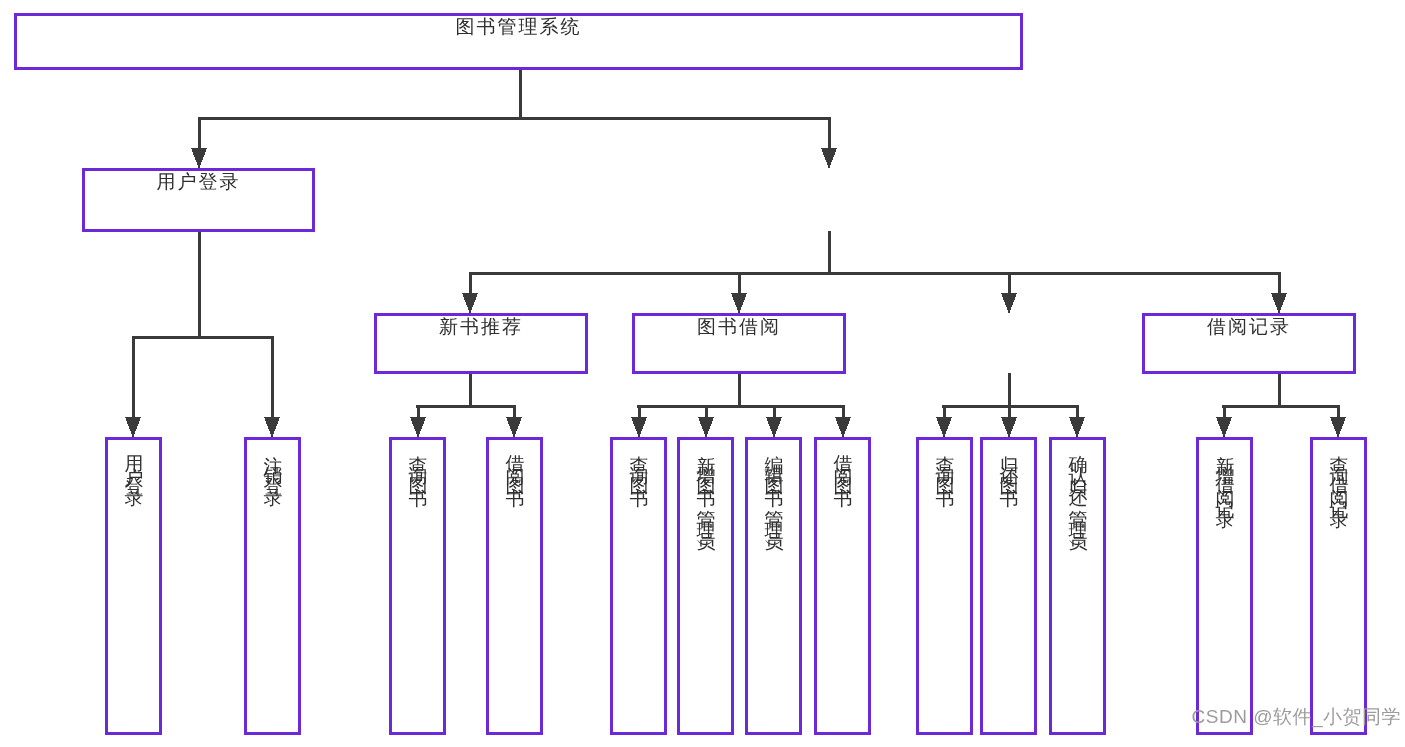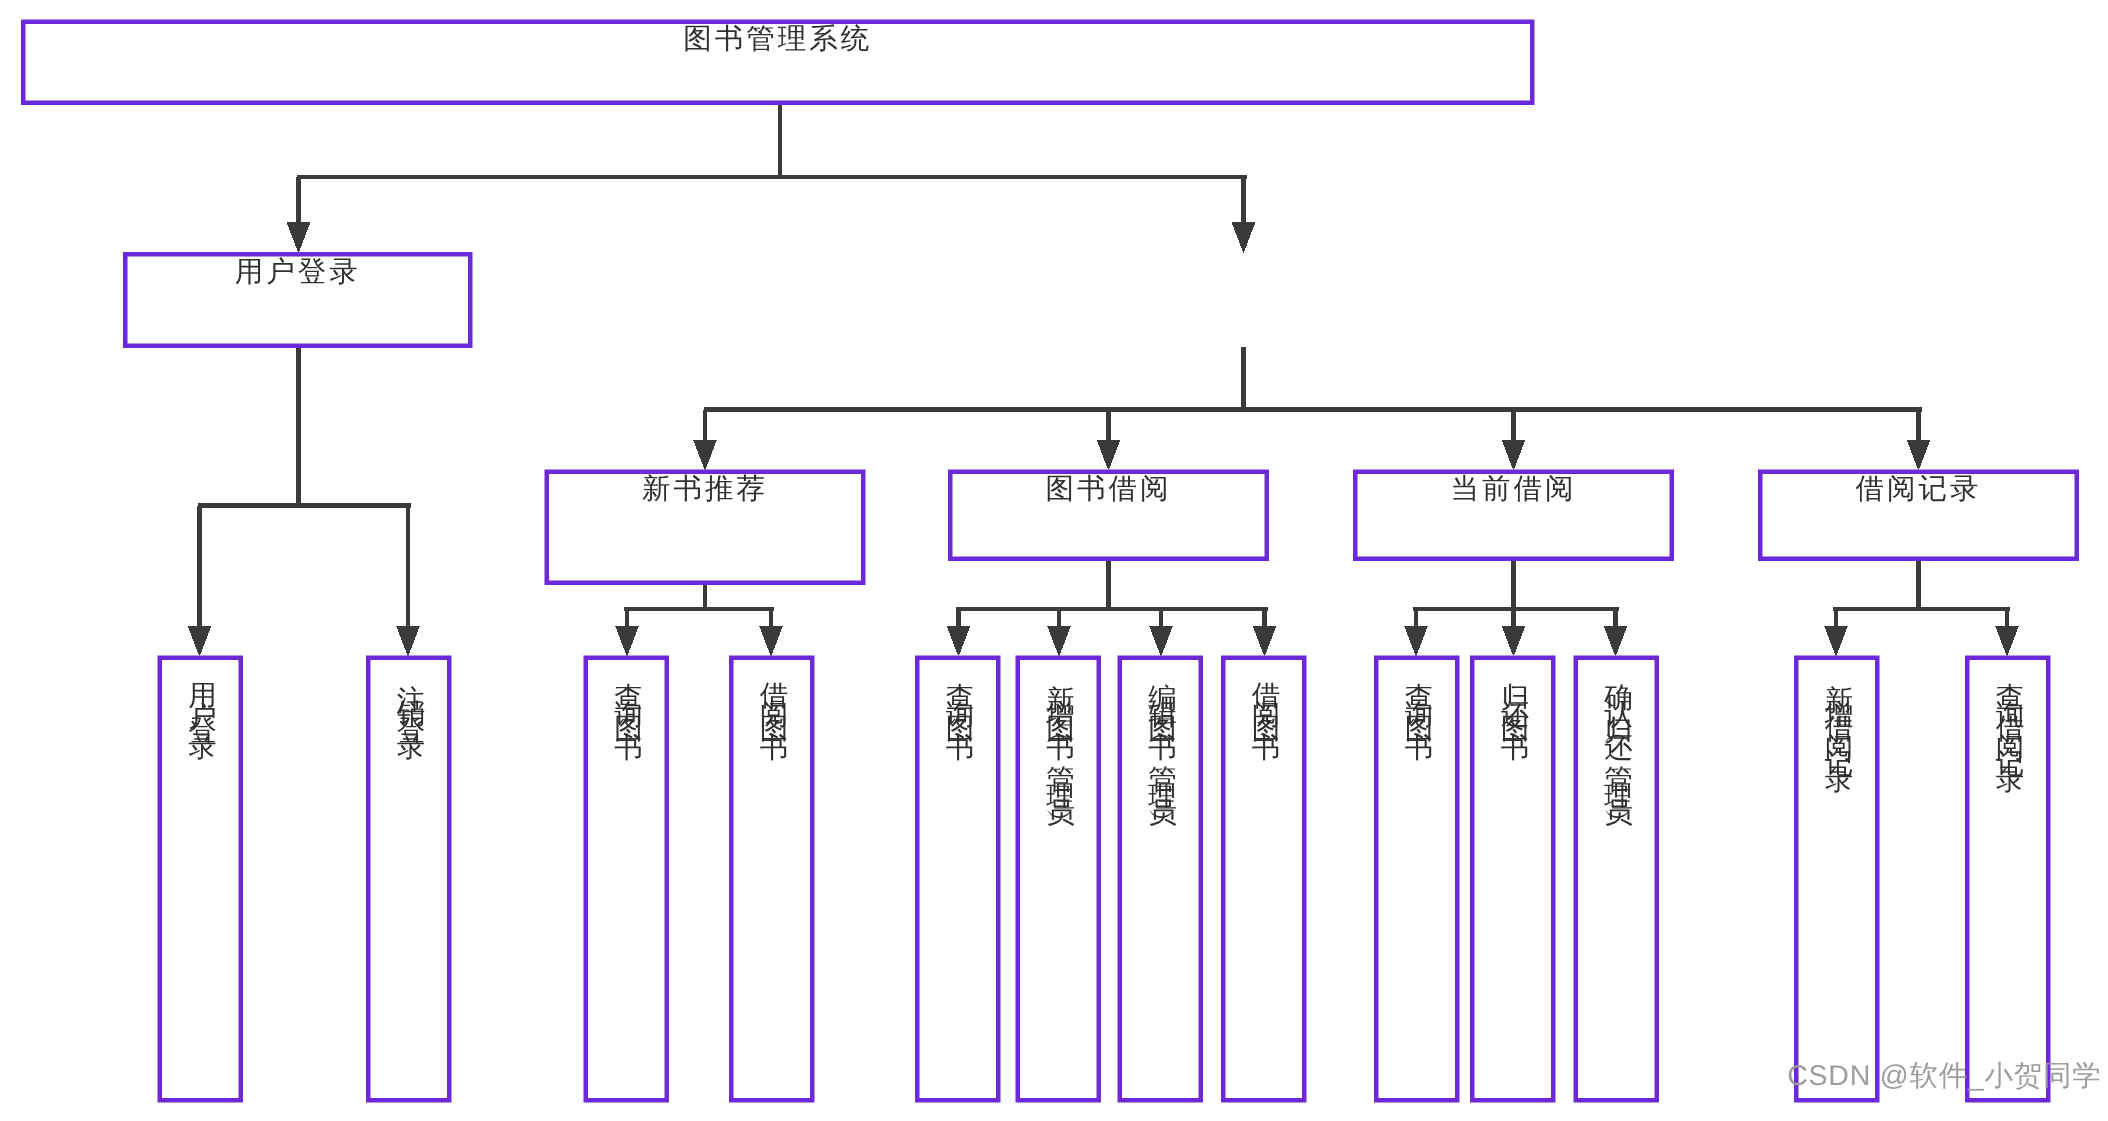--- a/index.html
+++ b/index.html
@@ -108,30 +108,27 @@
   </svg>
 
   <div class="box h" style="left:14px;top:13px;width:1009px;height:57px">
     <span>图书管理系统</span>
   </div>
 
   <div class="box h" style="left:82px;top:168px;width:233px;height:64px">
     <span>用户登录</span>
   </div>
 
-  <div class="box h" style="left:363px;top:313px;width:214px;height:77px">
+  <div class="box h" style="left:374px;top:313px;width:214px;height:61px">
     <span>新书推荐</span>
   </div>
   <div class="box h" style="left:632px;top:313px;width:214px;height:61px">
     <span>图书借阅</span>
   </div>
-  <div class="box h" style="left:902px;top:313px;width:214px;height:61px">
-    <span>当前借阅</span>
-  </div>
-  <div class="box h" style="left:1172px;top:313px;width:214px;height:61px">
+  <div class="box h" style="left:1142px;top:313px;width:214px;height:61px">
     <span>借阅记录</span>
   </div>
 
   <div class="box v" style="left:105px;top:437px;width:57px;height:298px">
     <span>用户登录</span>
   </div>
   <div class="box v" style="left:244px;top:437px;width:57px;height:298px">
     <span>注销登录</span>
   </div>
 

